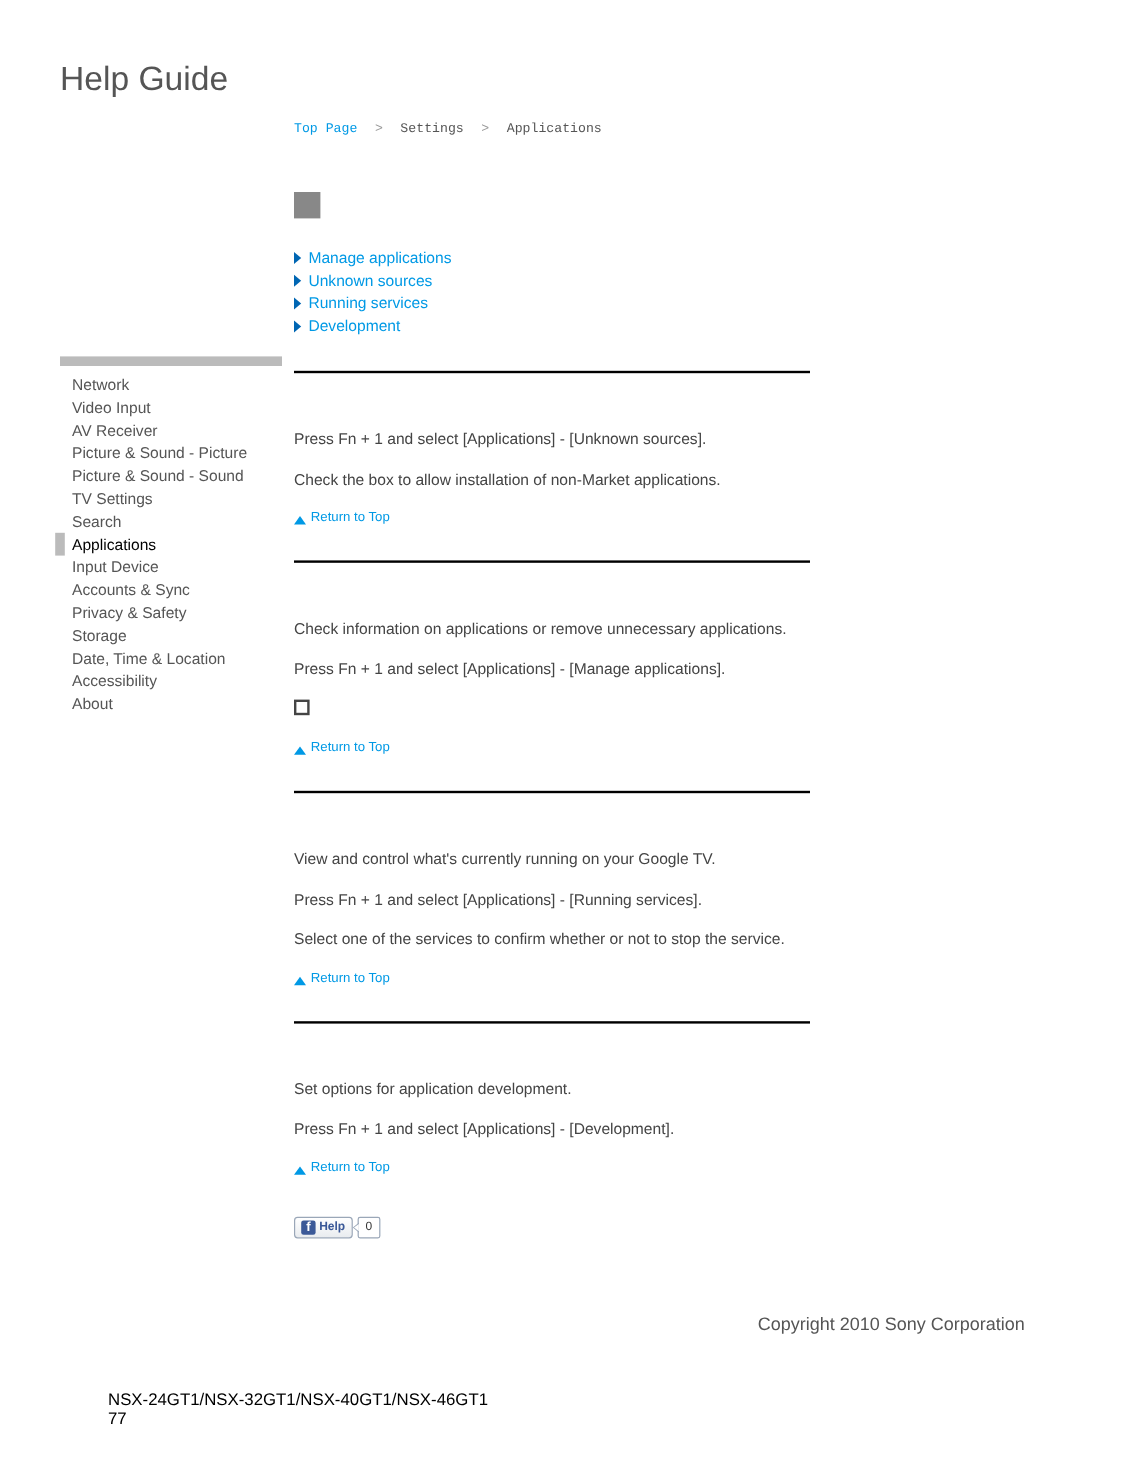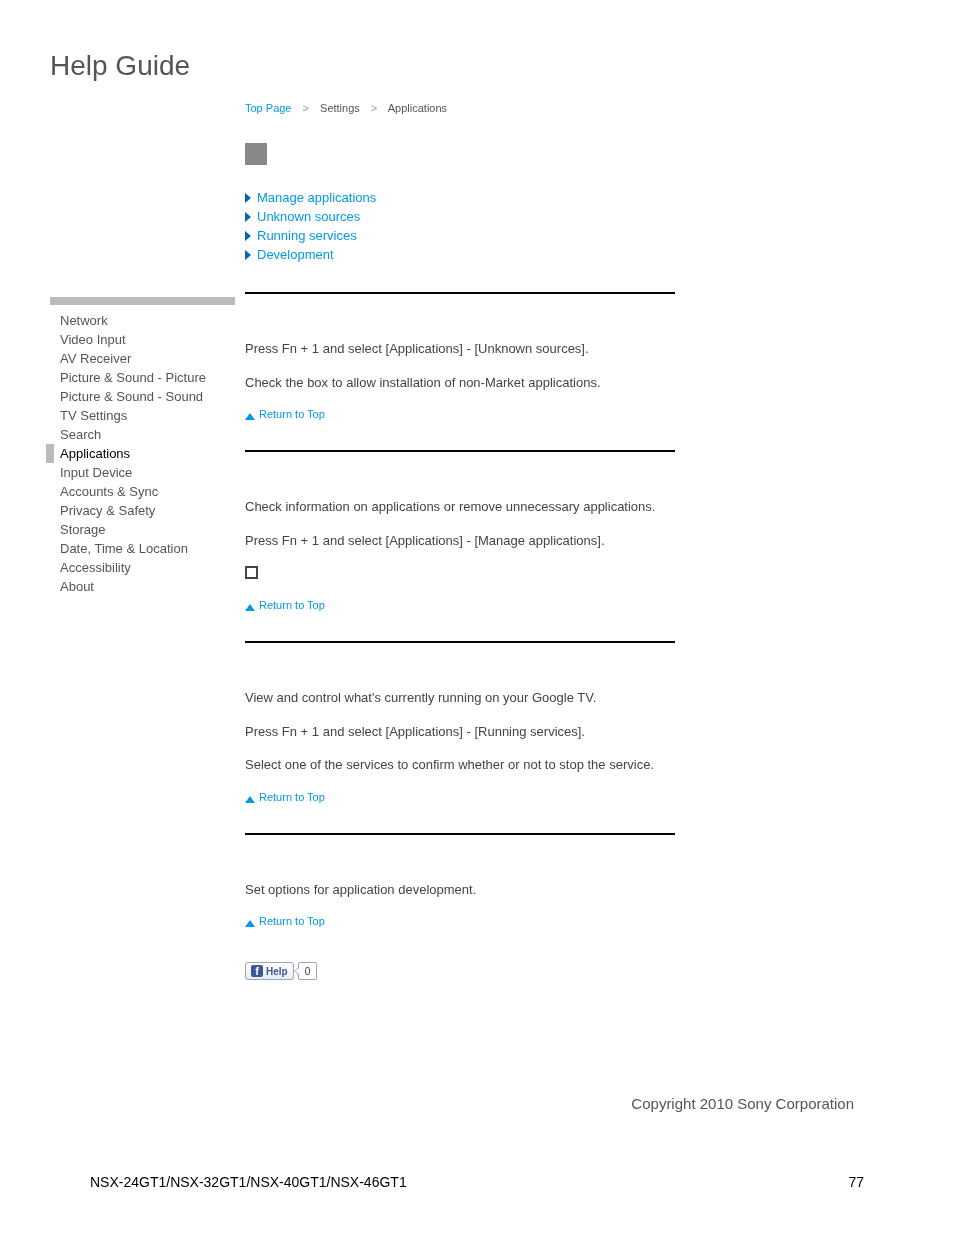--- a/index.html
+++ b/index.html
@@ -52,21 +52,22 @@
     width: 8px;
     background: #bbb;
   }
   .main {
     flex: 1;
     padding-left: 10px;
   }
   .breadcrumb {
     font-size: 11px;
     color: #555;
-    margin-bottom: 29px;
+    margin-bottom: 46px;
+    font-family: Liberation Mono, monospace;
   }
   .breadcrumb a { color: #0099e5; text-decoration: none; }
   .breadcrumb .sep { color: #999; margin: 0 8px; }
   .gray-square {
     width: 22px;
     height: 22px;
     background: #888;
     margin-bottom: 25px;
   }
   .toc-link {
@@ -192,20 +193,21 @@
   .footer {
     position: absolute;
     bottom: 45px;
     left: 0;
     right: 0;
     padding: 0 90px;
     display: flex;
     justify-content: space-between;
     font-size: 14px;
     color: #000;
+    flex-direction: column;
   }
 </style>
 </head>
 <body>
 
 <div class="page-title">Help Guide</div>
 
 <div class="container">
   <div class="sidebar">
     <div class="sidebar-bar"></div>
@@ -281,20 +283,21 @@
     <div class="body-text">Press Fn + 1 and select [Applications] - [Running services].</div>
     <div class="body-text">Select one of the services to confirm whether or not to stop the service.</div>
     <div class="return-top">
       <span class="arrow-up"></span>
       <span>Return to Top</span>
     </div>
 
     <hr class="section-rule">
 
     <div class="body-text">Set options for application development.</div>
+    <div class="body-text">Press Fn + 1 and select [Applications] - [Development].</div>
     <div class="return-top">
       <span class="arrow-up"></span>
       <span>Return to Top</span>
     </div>
 
     <div class="like-row">
       <div class="like-btn">
         <span class="fb">f</span>
         <span>Help</span>
       </div>

